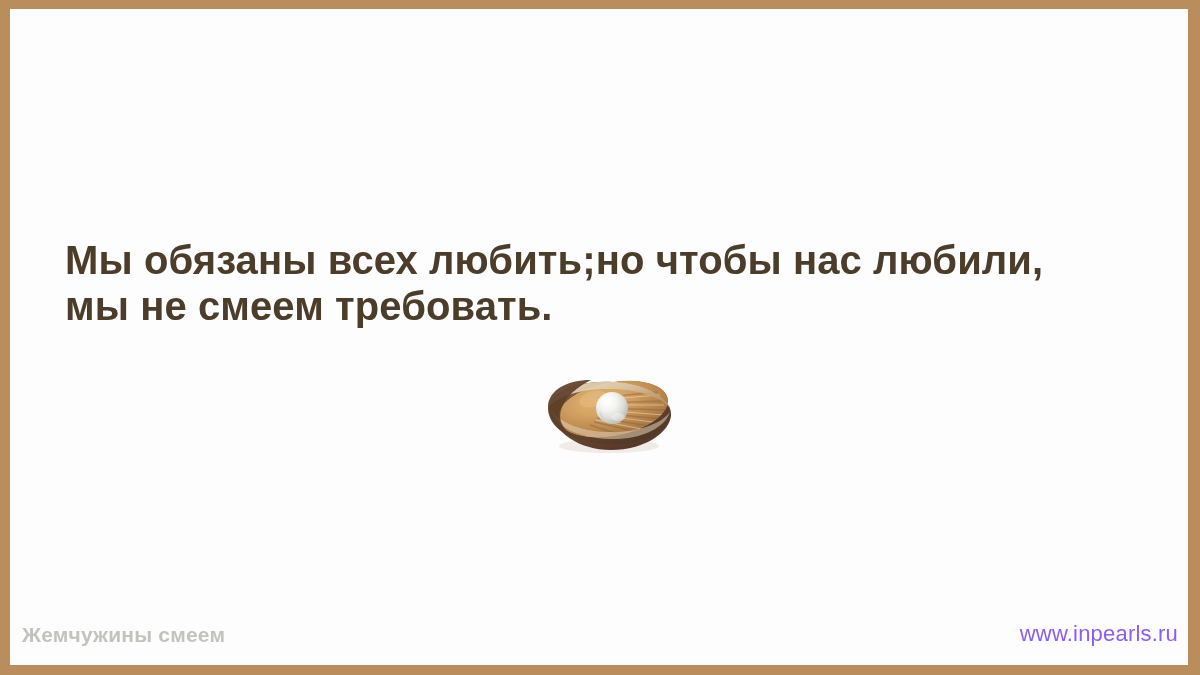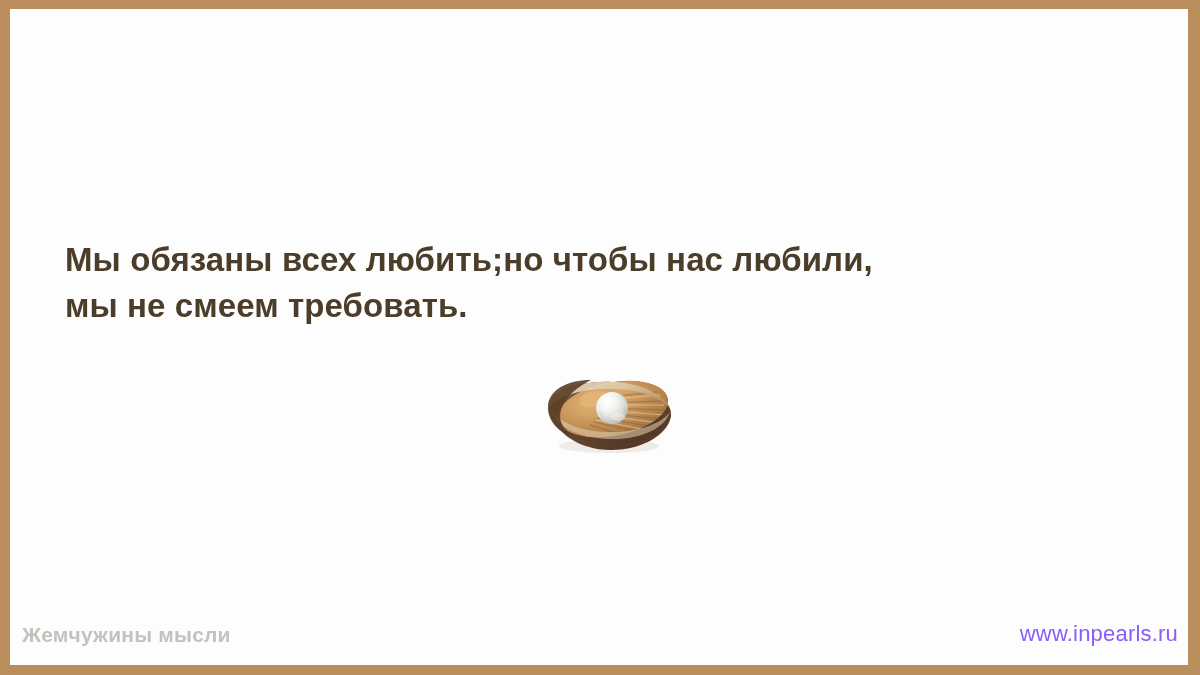--- a/index.html
+++ b/index.html
@@ -34,21 +34,21 @@
   .quote-block {
     position: absolute;
     left: 55px;
     top: 228px;
     width: 1075px;
   }
 
   .quote-text {
     margin: 0;
     font-family: "Liberation Sans", sans-serif;
-    font-size: 33px;
+    font-size: 40px;
     font-weight: bold;
     line-height: 46px;
     color: #4b3d29;
     letter-spacing: 0.1px;
     white-space: pre-line;
   }
 
   
   .emblem {
     position: absolute;
@@ -172,18 +172,18 @@
         <path d="M9 34 C10 18 28 8 52 8 C40 14 26 24 22 38
                  C18 52 28 62 44 68 C22 64 8 50 9 34 Z" fill="#5d4029" opacity="0.92"></path>
 
         <circle cx="73" cy="36" r="16" fill="url(#pearlGrad)"></circle>
         <ellipse cx="67" cy="29" rx="6.5" ry="5" fill="url(#pearlSpec)"></ellipse>
         <ellipse cx="79" cy="45" rx="7" ry="4" fill="#ffffff" opacity="0.35"></ellipse>
         <path d="M61 40 C63 49 72 53 82 50" stroke="#cfcfca" stroke-width="1.2" fill="none" opacity="0.7"></path>
       </svg>
     </div>
 
-    <div class="footer-left">Жемчужины мысли</div>
+    <div class="footer-left">Жемчужины смеем</div>
 
     <div class="footer-right">www.inpearls.ru</div>
 
   </div>
 </div>
 
 </body></html>

